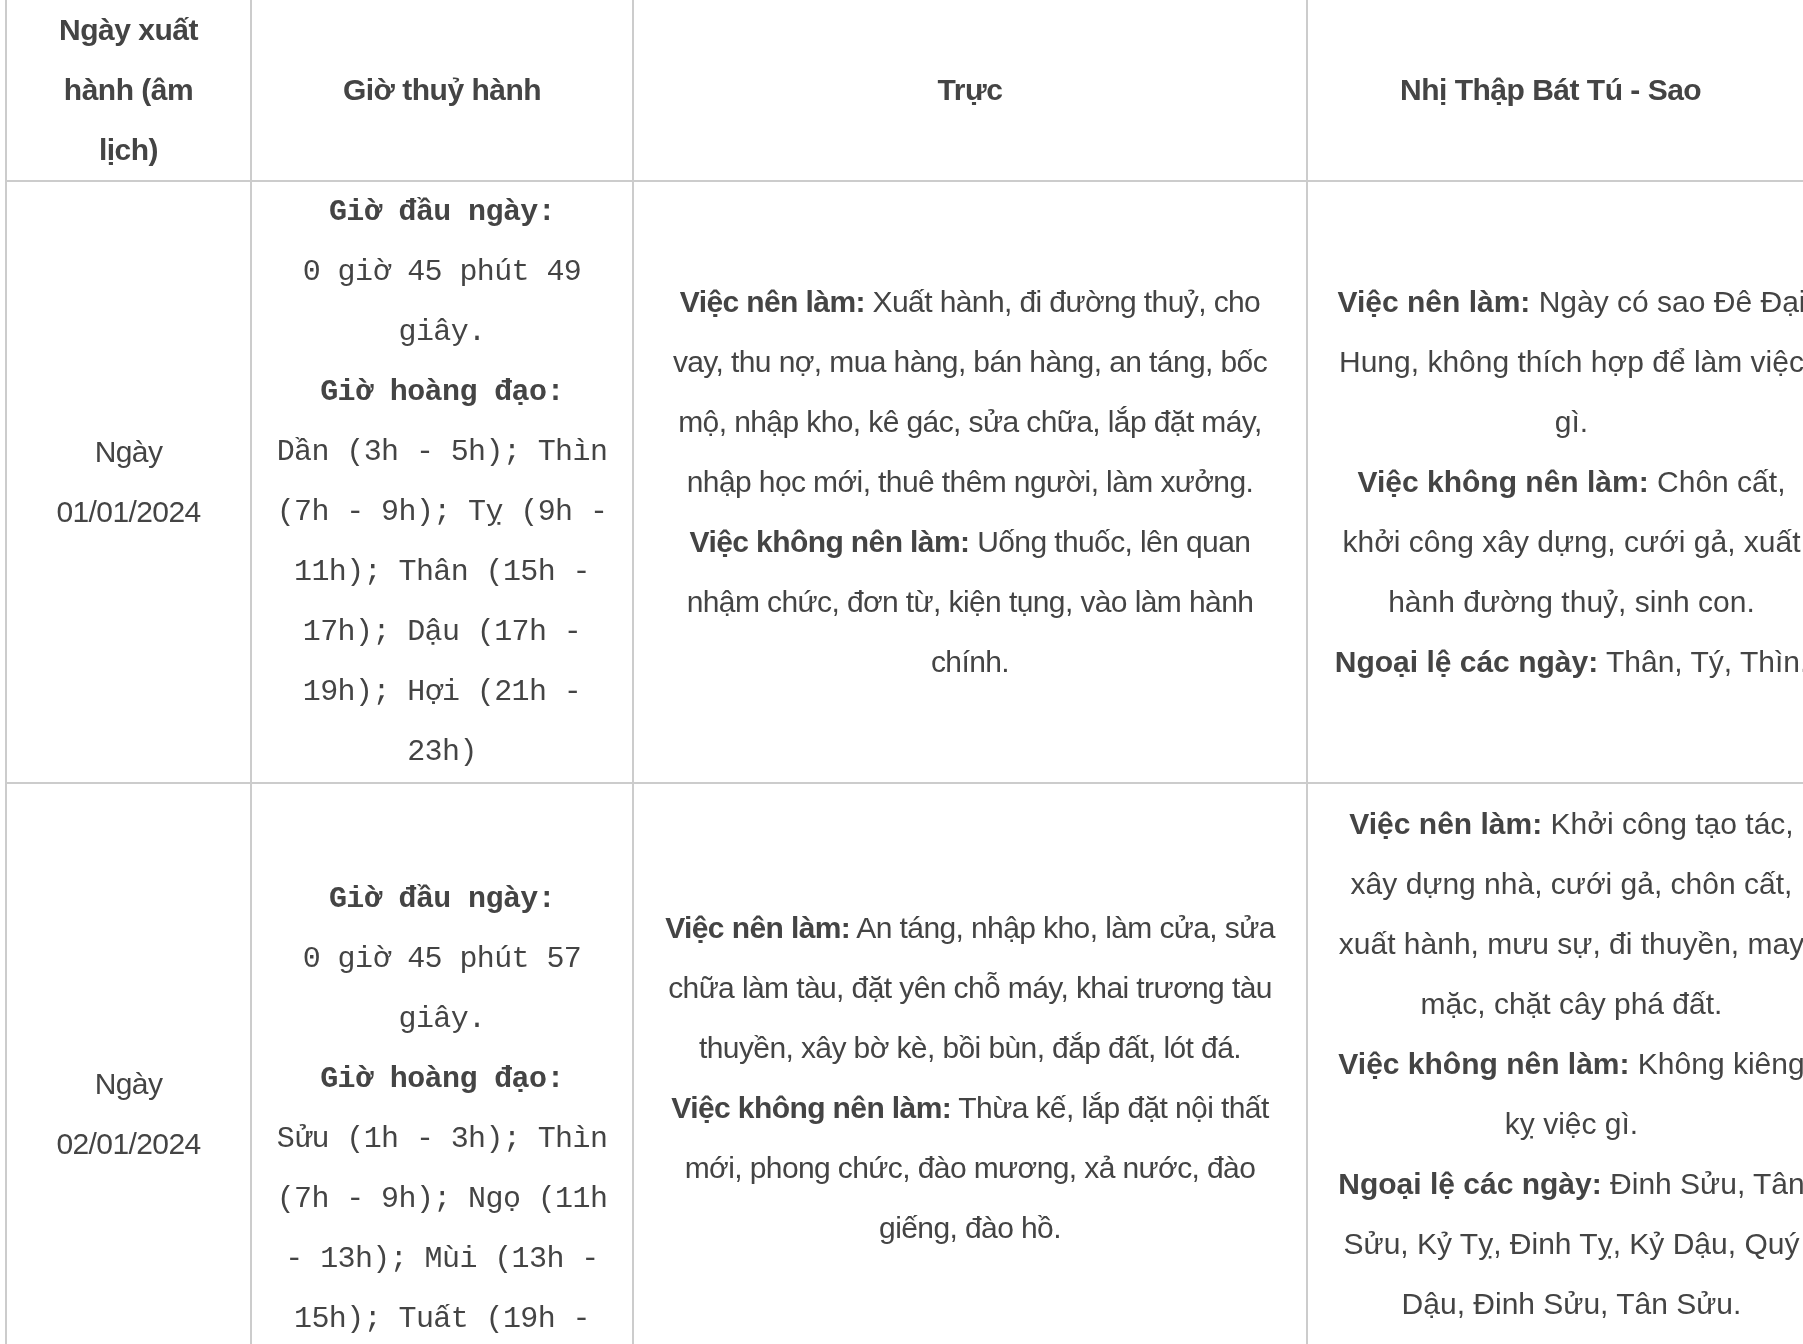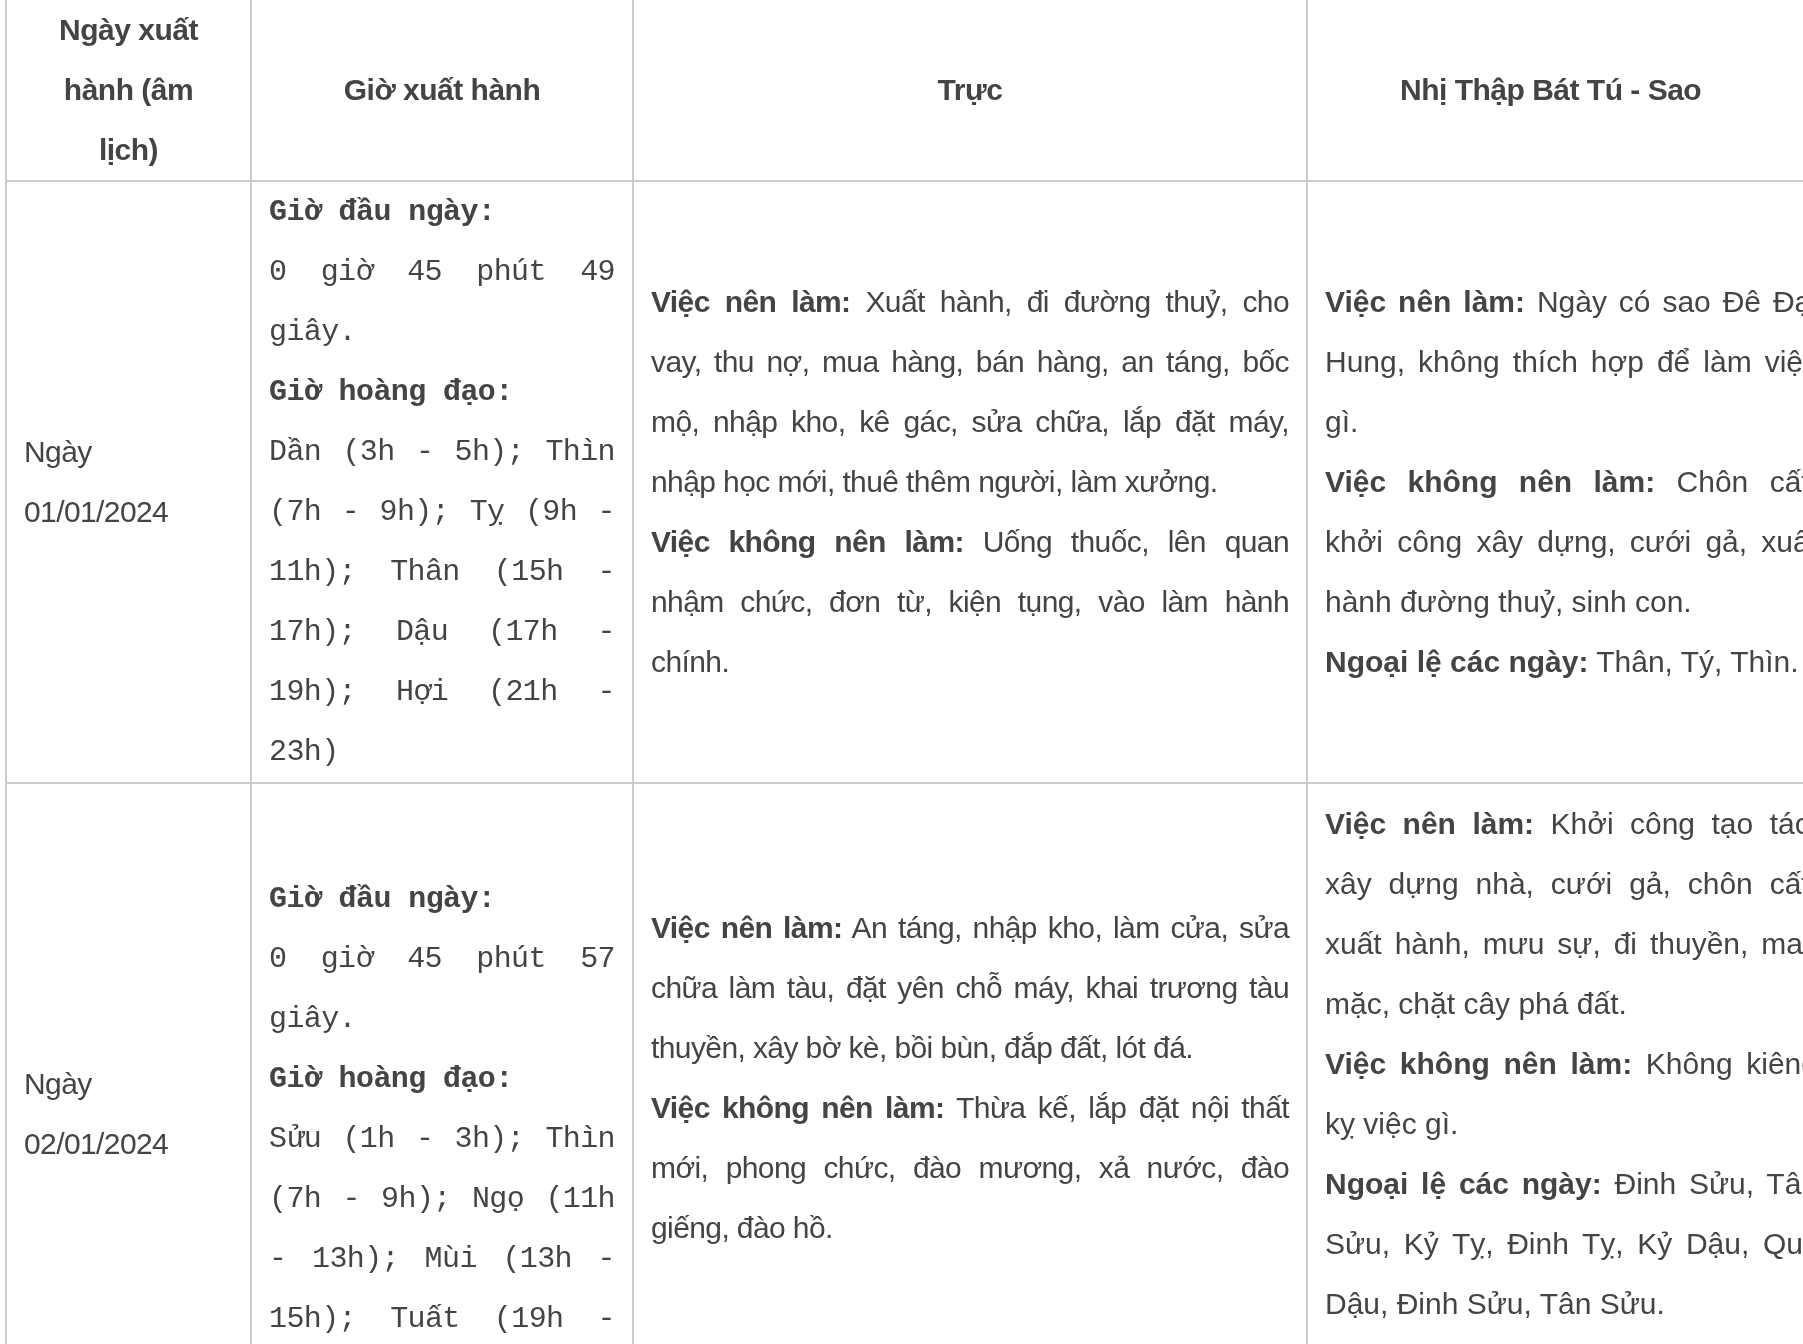--- a/index.html
+++ b/index.html
@@ -23,20 +23,21 @@
     table-layout: fixed;
     width: 1830px;
   }
   table.lich td, table.lich th {
     border: 2px solid #cccccc;
     vertical-align: middle;
     padding: 0 17px;
     font-size: 30px;
     line-height: 60px;
     color: #444444;
+    text-align: center;
   }
   table.lich th {
     font-weight: bold;
     text-align: center;
     height: 137px;
     box-sizing: border-box;
     font-size: 30px;
     letter-spacing: -0.5px;
     line-height: 60px;
   }
@@ -66,21 +67,21 @@
 <table class="lich">
   <colgroup>
     <col class="c1">
       <col class="c2">
       <col class="c3">
       <col class="c4">
   </colgroup>
   <thead>
     <tr>
       <th class="cond" style="padding:0 28px;margin-left:12px;">Ngày xuất hành (âm lịch)</th>
-      <th class="cond">Giờ xuất hành</th>
+      <th class="cond">Giờ thuỷ hành</th>
       <th class="cond">Trực</th>
       <th class="cond" style="text-align:left; padding-left:92px;">Nhị Thập Bát Tú - Sao</th>
     </tr>
   </thead>
   <tbody>
     <tr class="row1">
       <td class="date cond">
         <span class="para">Ngày</span>
         <span class="para">01/01/2024</span>
       </td>

